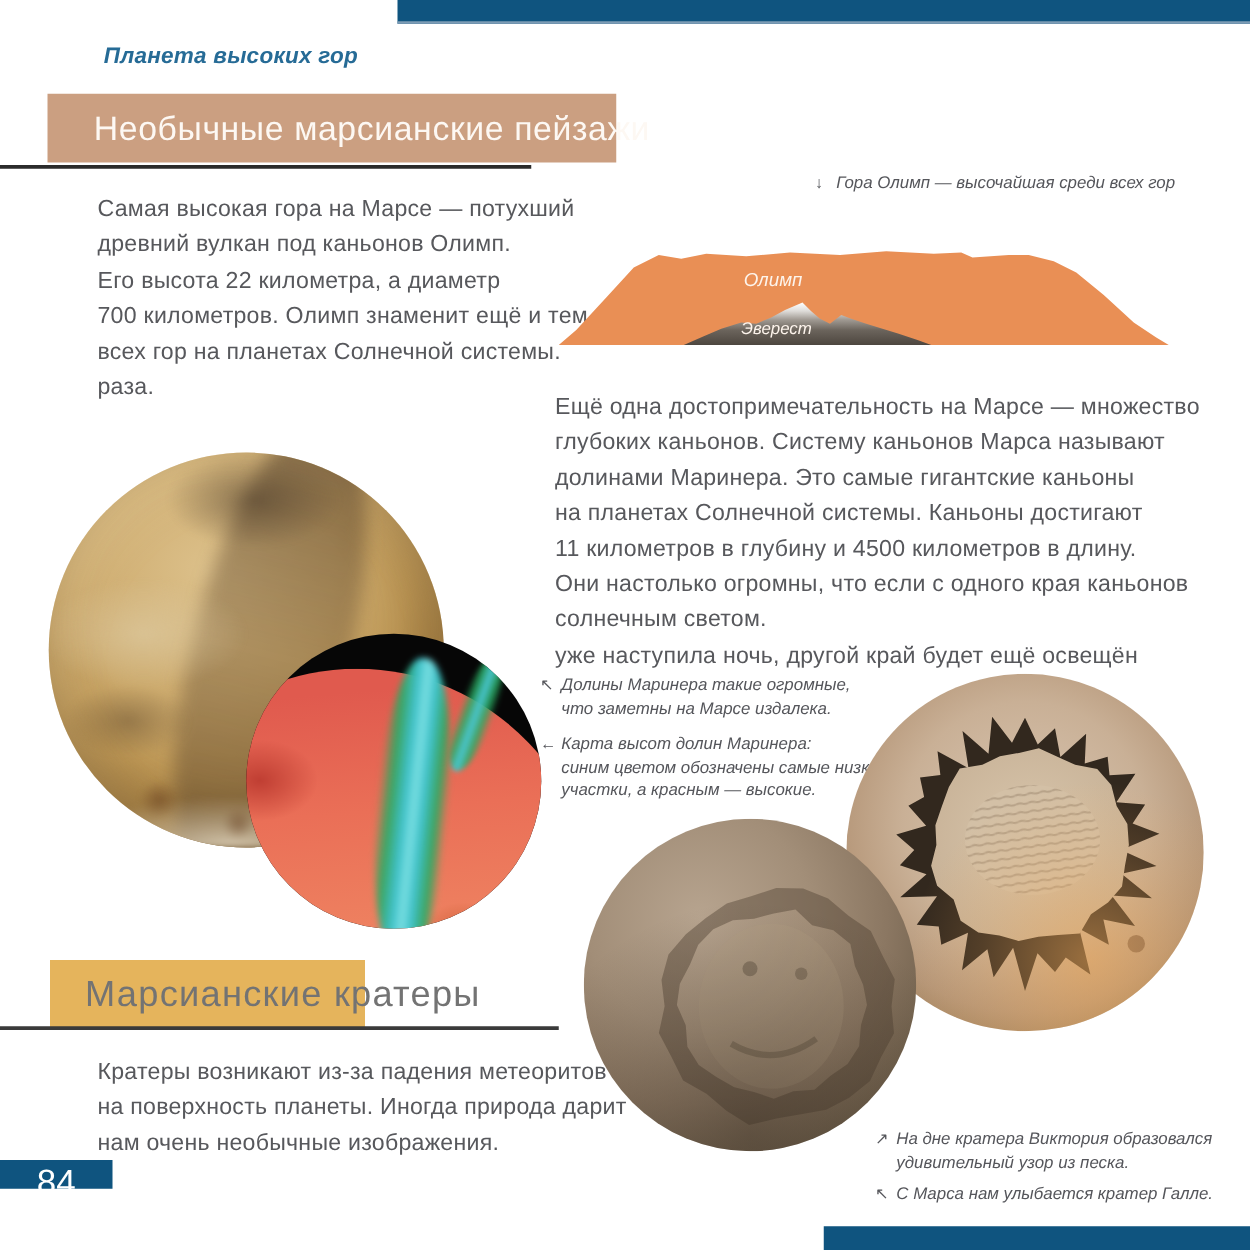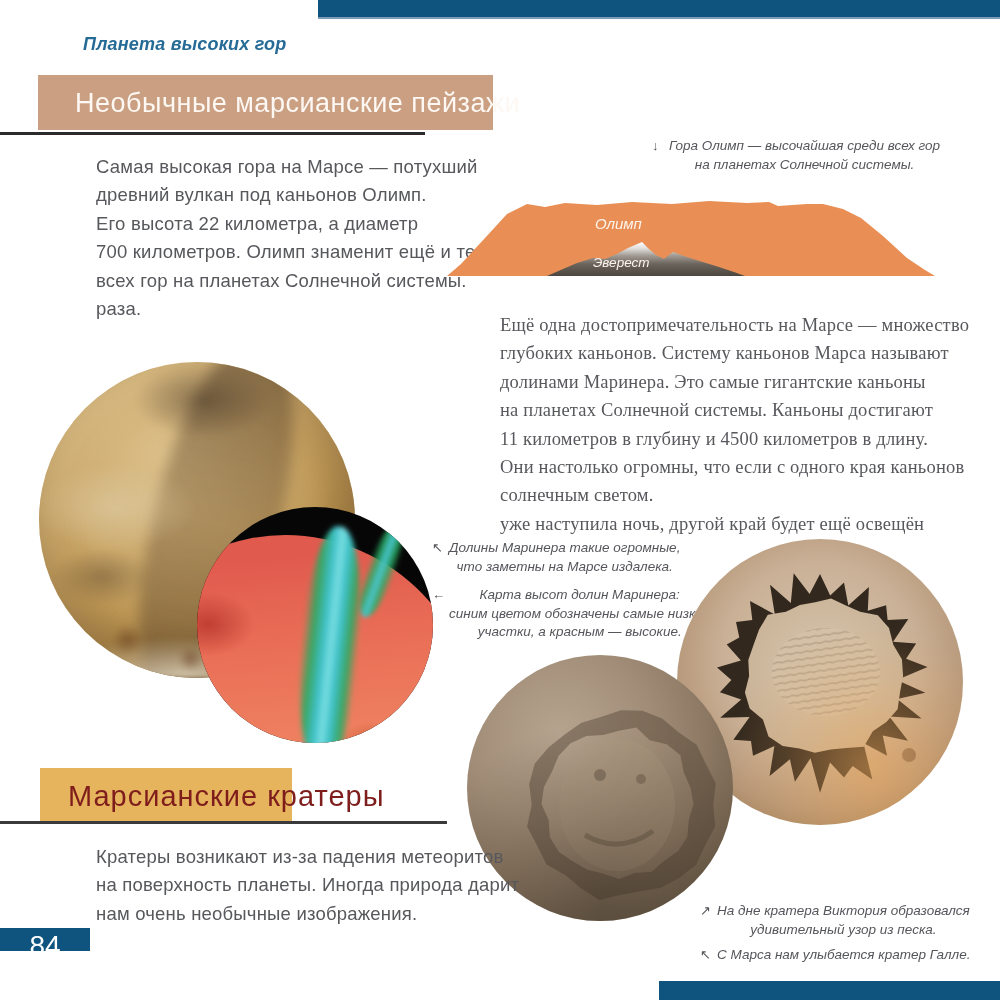--- a/index.html
+++ b/index.html
@@ -14,38 +14,38 @@
   .bottombar { position:absolute; left:659px; top:981px; width:341px; height:19px; background:#0f547f; }
 
   
   .kicker { position:absolute; left:63px; top:34px; font-size:18px; font-style:italic;
             font-weight:bold; color:#266b96; letter-spacing:0.2px;margin-left:20px; }
   .banner-tan { position:absolute; left:38px; top:75px; width:455px; height:55px; background:#cb9f81; }
   .banner-title { position:absolute; left:75px; top:75px; height:63px; line-height:57px;
                   font-size:27px; font-weight:300; color:#fdf8f3; letter-spacing:0.5px; white-space:nowrap; }
   .banner-mustard { position:absolute; left:40px; top:768px; width:252px; height:54px; background:#e5b45c; }
   .h2 { position:absolute; left:68px; top:768px; height:54px; line-height:56px;
-        font-size:29px; font-weight:300; color:#7f1d1d; letter-spacing:1px; white-space:nowrap; }
+        font-size:29px; font-weight:300; color:#737373; letter-spacing:1px; white-space:nowrap; }
 
   .rule { position:absolute; background:#2b2b2b; height:3px; }
   .rule1 { left:0; top:132px; width:425px; }
   .rule2 { left:0; top:821px; width:447px; background:#3a3a3a; }
 
   
-  .body-par { position:absolute; font-size:18.5px; line-height:28.4px; color:#57585c; letter-spacing:0.2px;margin-left:18px; }
+  .body-par { position:absolute; font-size:18.5px; line-height:28.4px; color:#57585c; letter-spacing:0.2px; }
   .body-par div { white-space:nowrap; }
   .intro { left:78px; top:153px; }
-  .canyons { left:482px; top:311px;font-family:Liberation Serif, serif; }
+  .canyons { left:444px; top:311px; }
   .craters-par { left:78px; top:843px; }
 
   
   .caption { position:absolute; font-style:italic; font-size:13.5px; line-height:18.7px; color:#55565b; }
   .caption .arr { position:absolute; left:0; top:0; font-style:normal; font-size:13px; color:#55565b; }
   .caption .ctext { margin-left:17px; }
-  .caption .ctext div { white-space:nowrap;text-align:center; }
+  .caption .ctext div { white-space:nowrap; }
   .cap-olympus { left:652px; top:137px; }
   .cap-mar-size { left:432px; top:539px; }
   .cap-mar-map { left:432px; top:586px; }
   .cap-victoria { left:700px; top:902px; }
   .cap-galle { left:700px; top:946px; }
 
   
   .olympus-fig { position:absolute; left:447px; top:196px; width:492px; height:84px; }
   .olymp-shape { fill:#e98f55; }
   .lab { font-family:"Liberation Sans", sans-serif; font-style:italic; fill:#fdf4ec; }
@@ -127,21 +127,20 @@
       <div>Его высота 22 километра, а диаметр</div>
       <div>700 километров. Олимп знаменит ещё и тем,</div>
       <div>всех гор на планетах Солнечной системы.</div>
       <div>раза.</div>
     </div>
 
   <div class="caption cap-olympus">
     <span class="arr">↓</span>
     <div class="ctext">
         <div>Гора Олимп — высочайшая среди всех гор</div>
-        <div>на планетах Солнечной системы.</div>
       </div>
   </div>
 
   <svg class="olympus-fig" viewBox="0 0 492 84" aria-hidden="true">
     <defs>
       <linearGradient id="evg" x1="0" y1="46" x2="0" y2="80" gradientUnits="userSpaceOnUse">
         <stop offset="0" stop-color="#ffffff"></stop>
         <stop offset="0.2" stop-color="#dedcd9"></stop>
         <stop offset="0.4" stop-color="#a19b94"></stop>
         <stop offset="0.65" stop-color="#6b645c"></stop>

